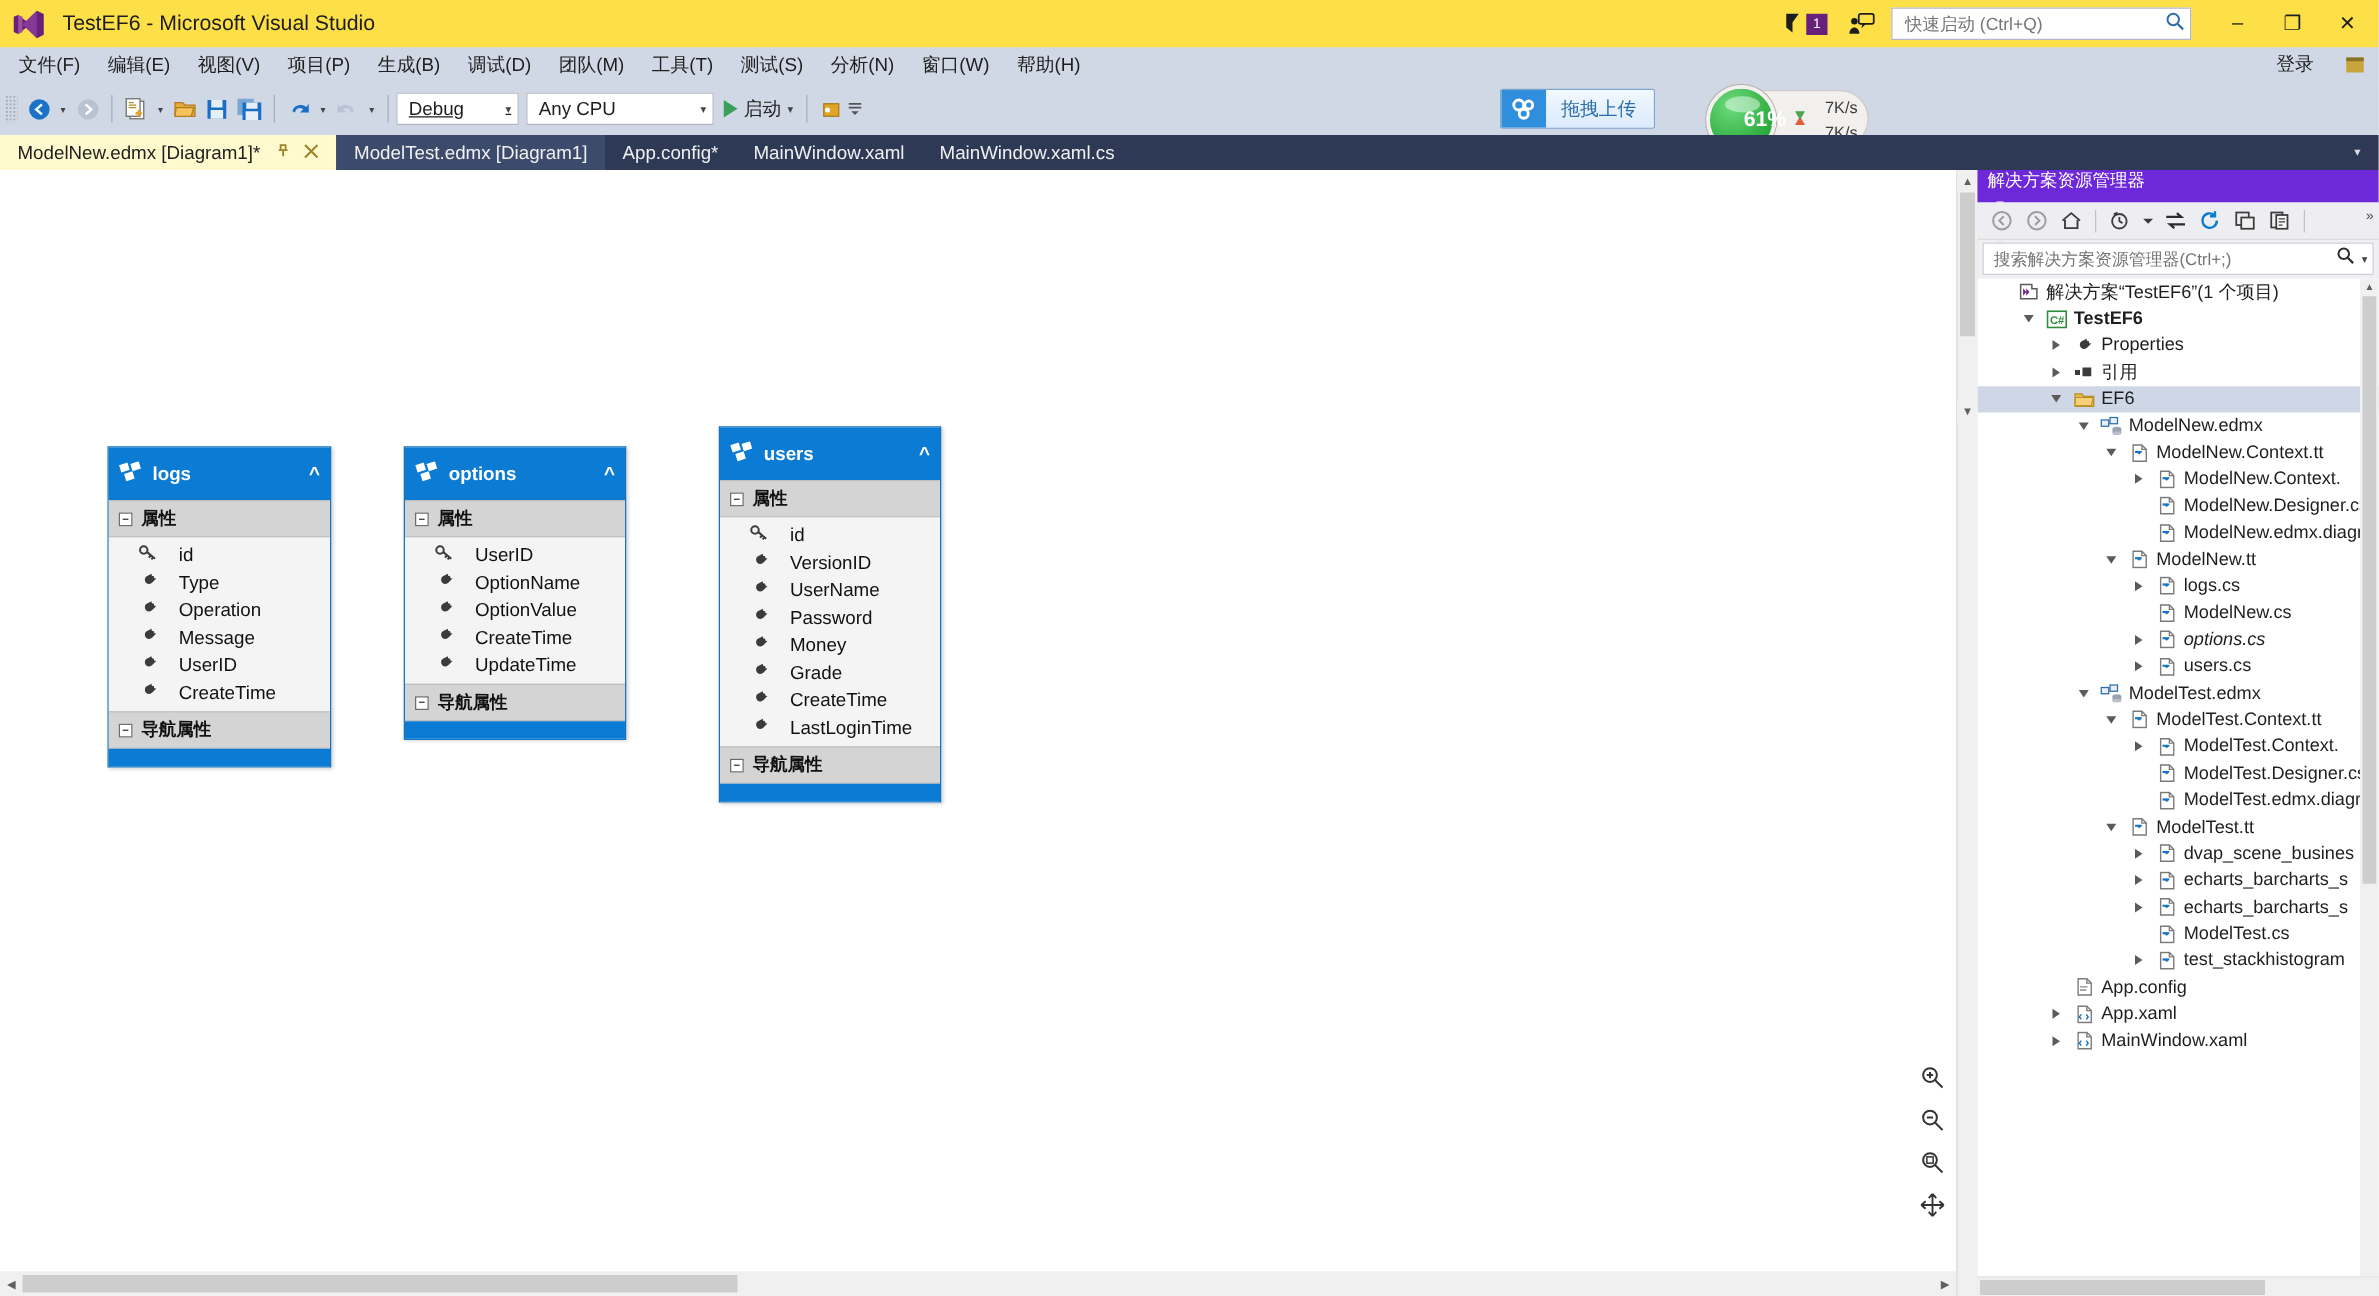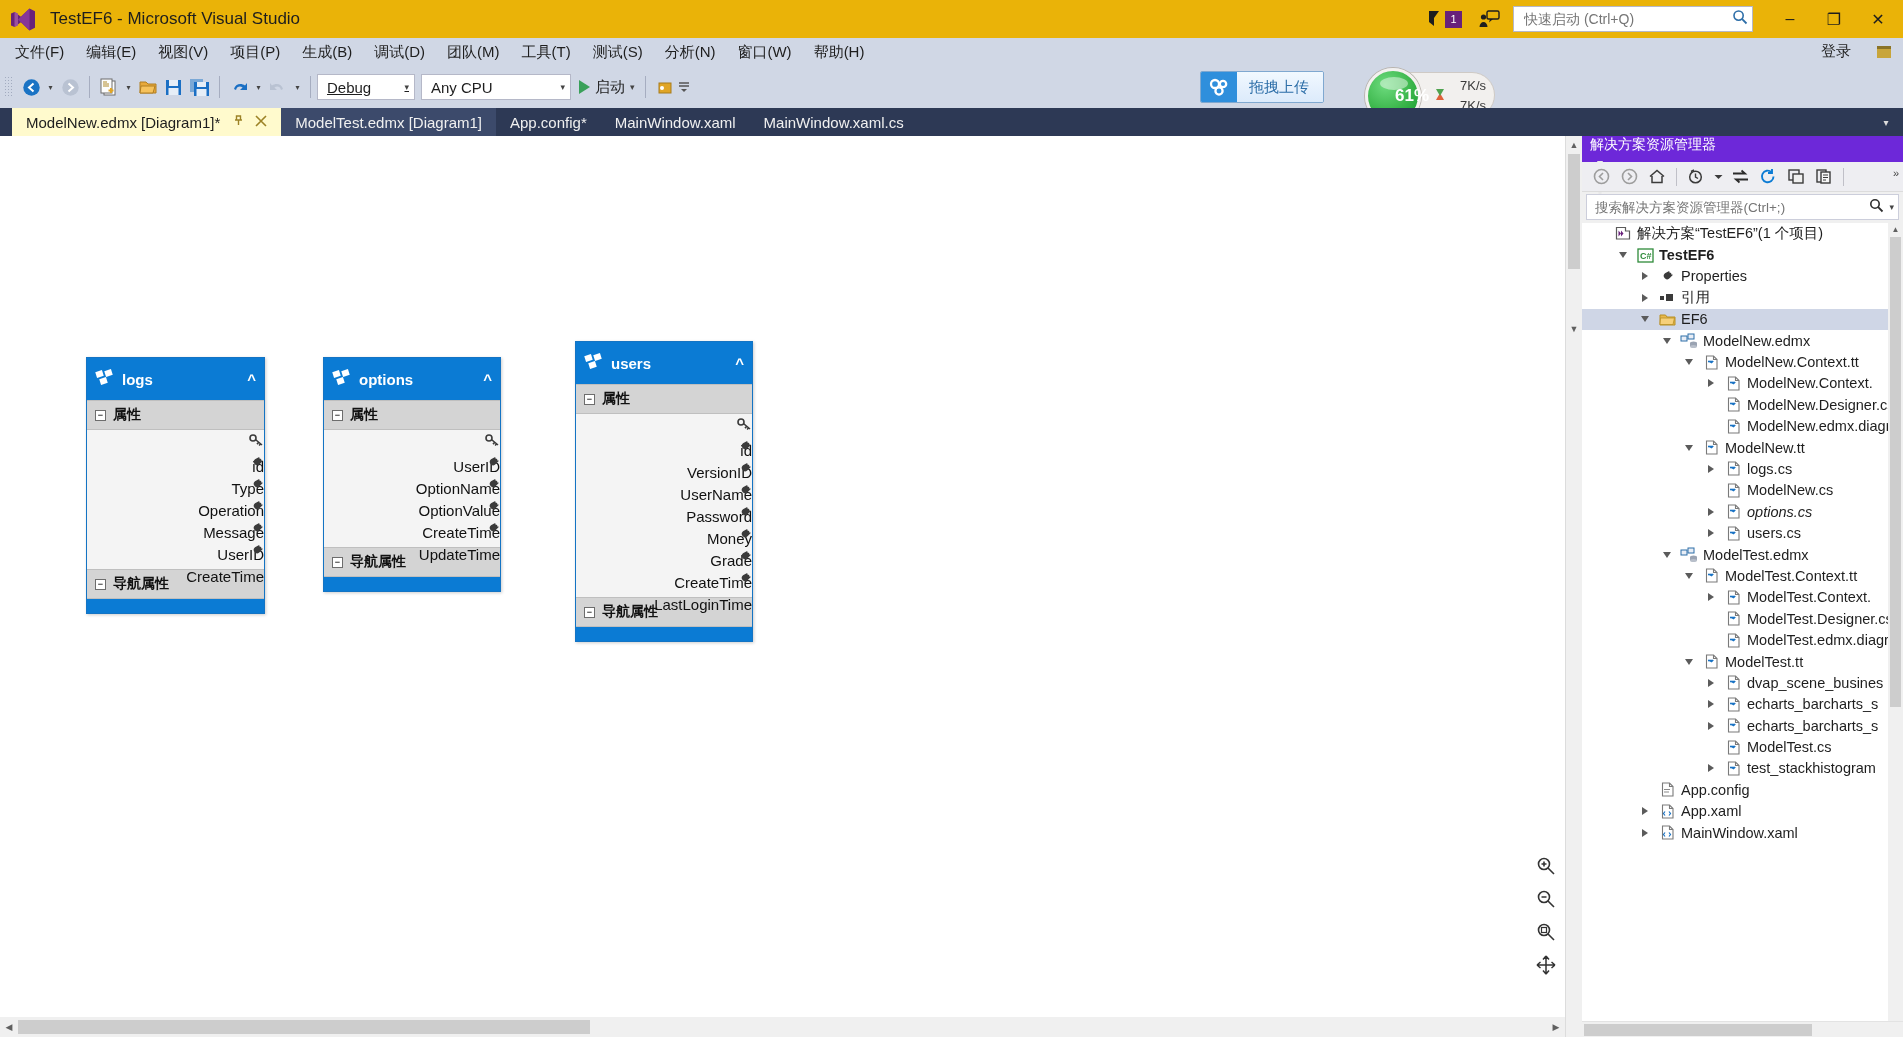--- a/index.html
+++ b/index.html
@@ -12,21 +12,21 @@
   }
   #app {
     width: 1903px; height: 1037px;
     position: relative;
     background: #d0d7e5;
   }
 
   
   .titlebar {
     height: 38px; display: flex; align-items: center;
-    background: #eab308; position: relative;
+    background: #fde047; position: relative;
   }
   .vs-logo { width: 30px; height: 28px; margin-left: 8px; display:flex; align-items:center; justify-content:center; }
   .title-text {
     font-size: 17px; color: #1e1e1e; margin-left: 12px;
     font-family: "Liberation Sans", sans-serif;
   }
   .title-right {
     position: absolute; right: 0; top: 0; height: 38px;
     display: flex; align-items: center; gap: 10px; padding-right: 4px;
   }
@@ -137,21 +137,20 @@
   }
   .gauge-gloss {
     position: absolute; top: 6px; left: 12px; width: 28px; height: 13px;
     border-radius: 50%; background: rgba(255,255,255,.45);
   }
 
   
   .tabstrip {
     height: 28px; background: #2d3955; display: flex; align-items: stretch;
     position: relative;
-    padding-left: 12px;
   }
   .tab {
     display: flex; align-items: center; padding: 0 14px; font-size: 15px;
     color: #f0f0f0; cursor: default; white-space: nowrap;
   }
   .tab.active { background: #fffacd; color: #1e1e1e; }
   .tab.selected-inactive { background: #3c4a6b; }
   .tab .pin { margin-left: 12px; font-size: 13px; color: #b89a3c; }
   .tab .xc { margin-left: 10px; font-size: 14px; color: #a89234; }
   .tabstrip-chevron {
@@ -178,22 +177,22 @@
     gap: 7px; padding-left: 8px; font-size: 14px; color: #111; font-weight: bold;
     border-top: 1px solid #bfbfbf; border-bottom: 1px solid #bfbfbf;
   }
   .expander {
     width: 11px; height: 11px; border: 1px solid #6d6d6d; background: #fff;
     display: flex; align-items: center; justify-content: center;
     font-size: 9px; line-height: 1; color: #333;
   }
   .entity-props { background: #f4f4f4; padding: 3px 0 4px 0; }
   .prop {
-    display: flex; align-items: flex-end; gap: 7px; height: 22px;
-    padding-left: 24px; font-size: 15px; color: #111; flex-direction: column;
+    display: flex; align-items: center; gap: 17px; height: 22px;
+    padding-left: 24px; font-size: 15px; color: #111;
   }
   .entity-foot { background: #0b7bd4; height: 14px; }
 
   
   .ico { display: inline-block; flex: 0 0 auto; }
 
   
   .vscroll {
     width: 17px; background: #f0f0f0; border-left: 1px solid #dcdcdc;
     display: flex; flex-direction: column; position: relative;

